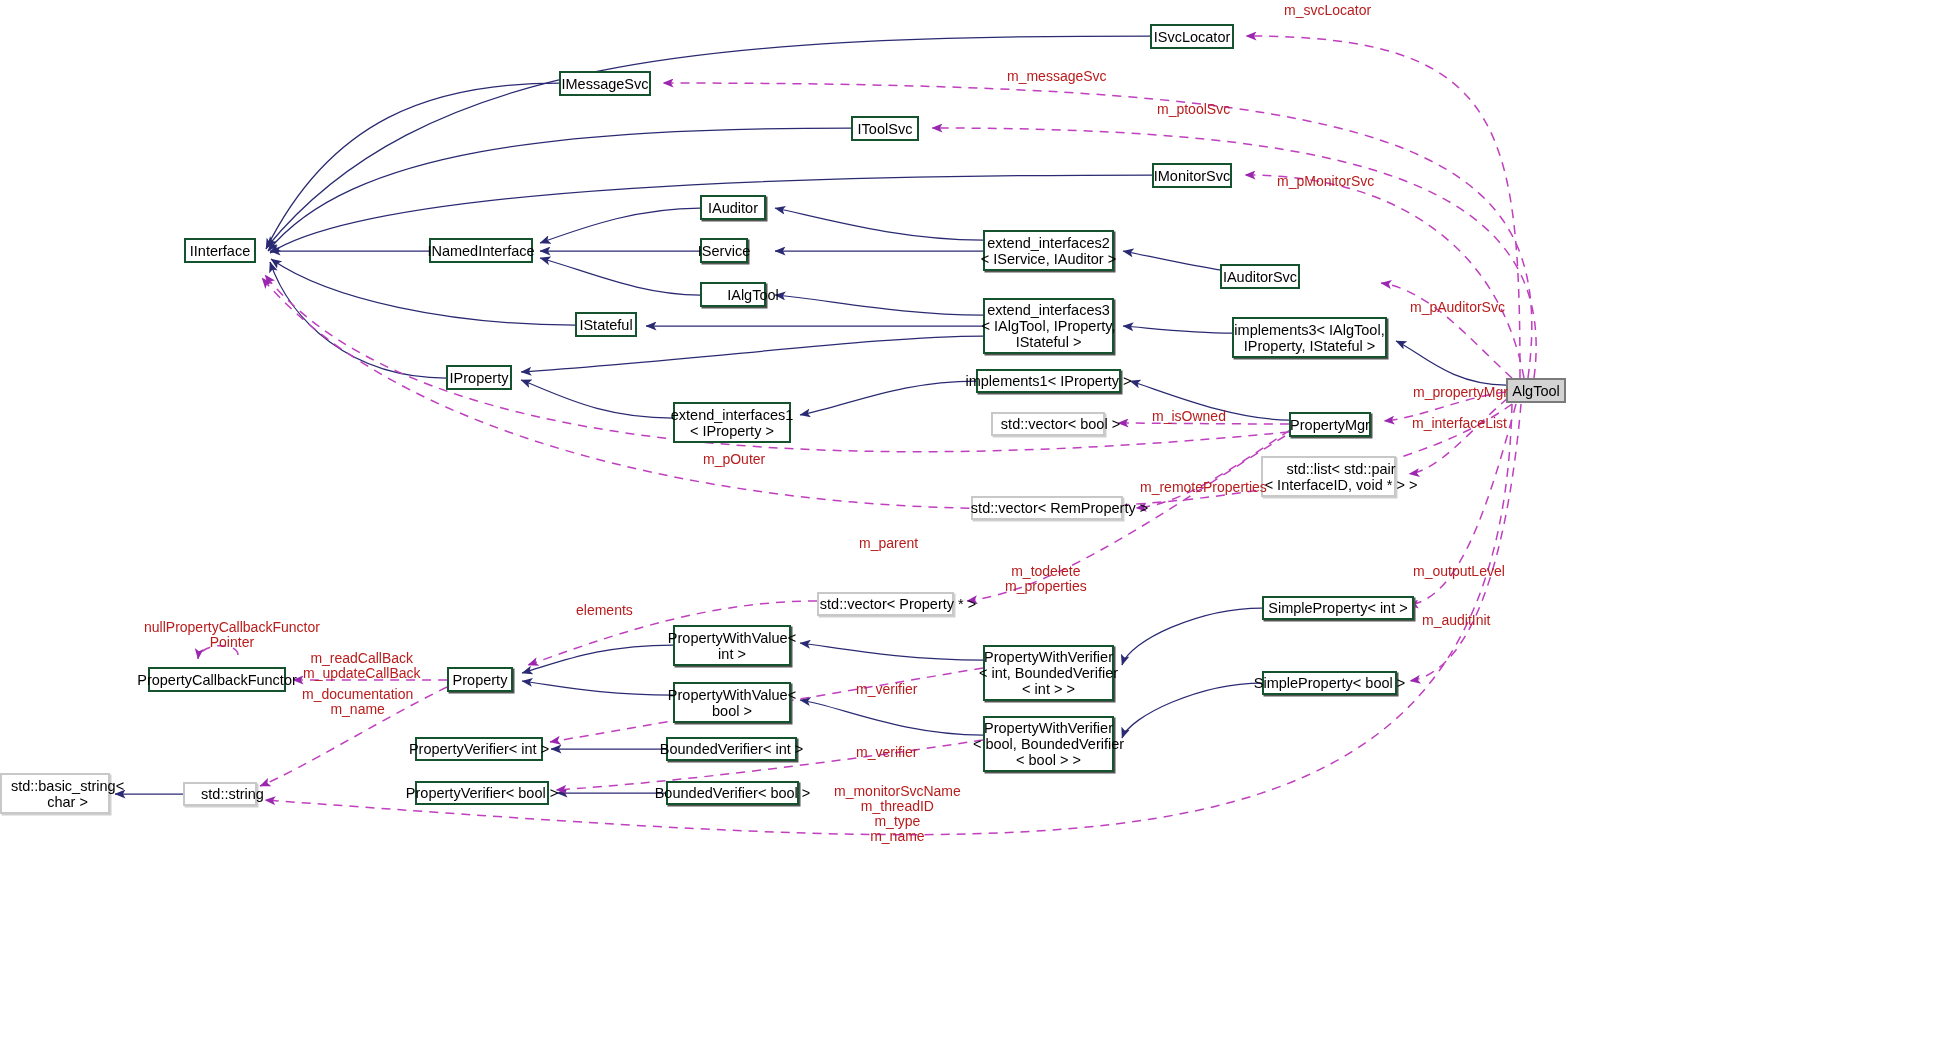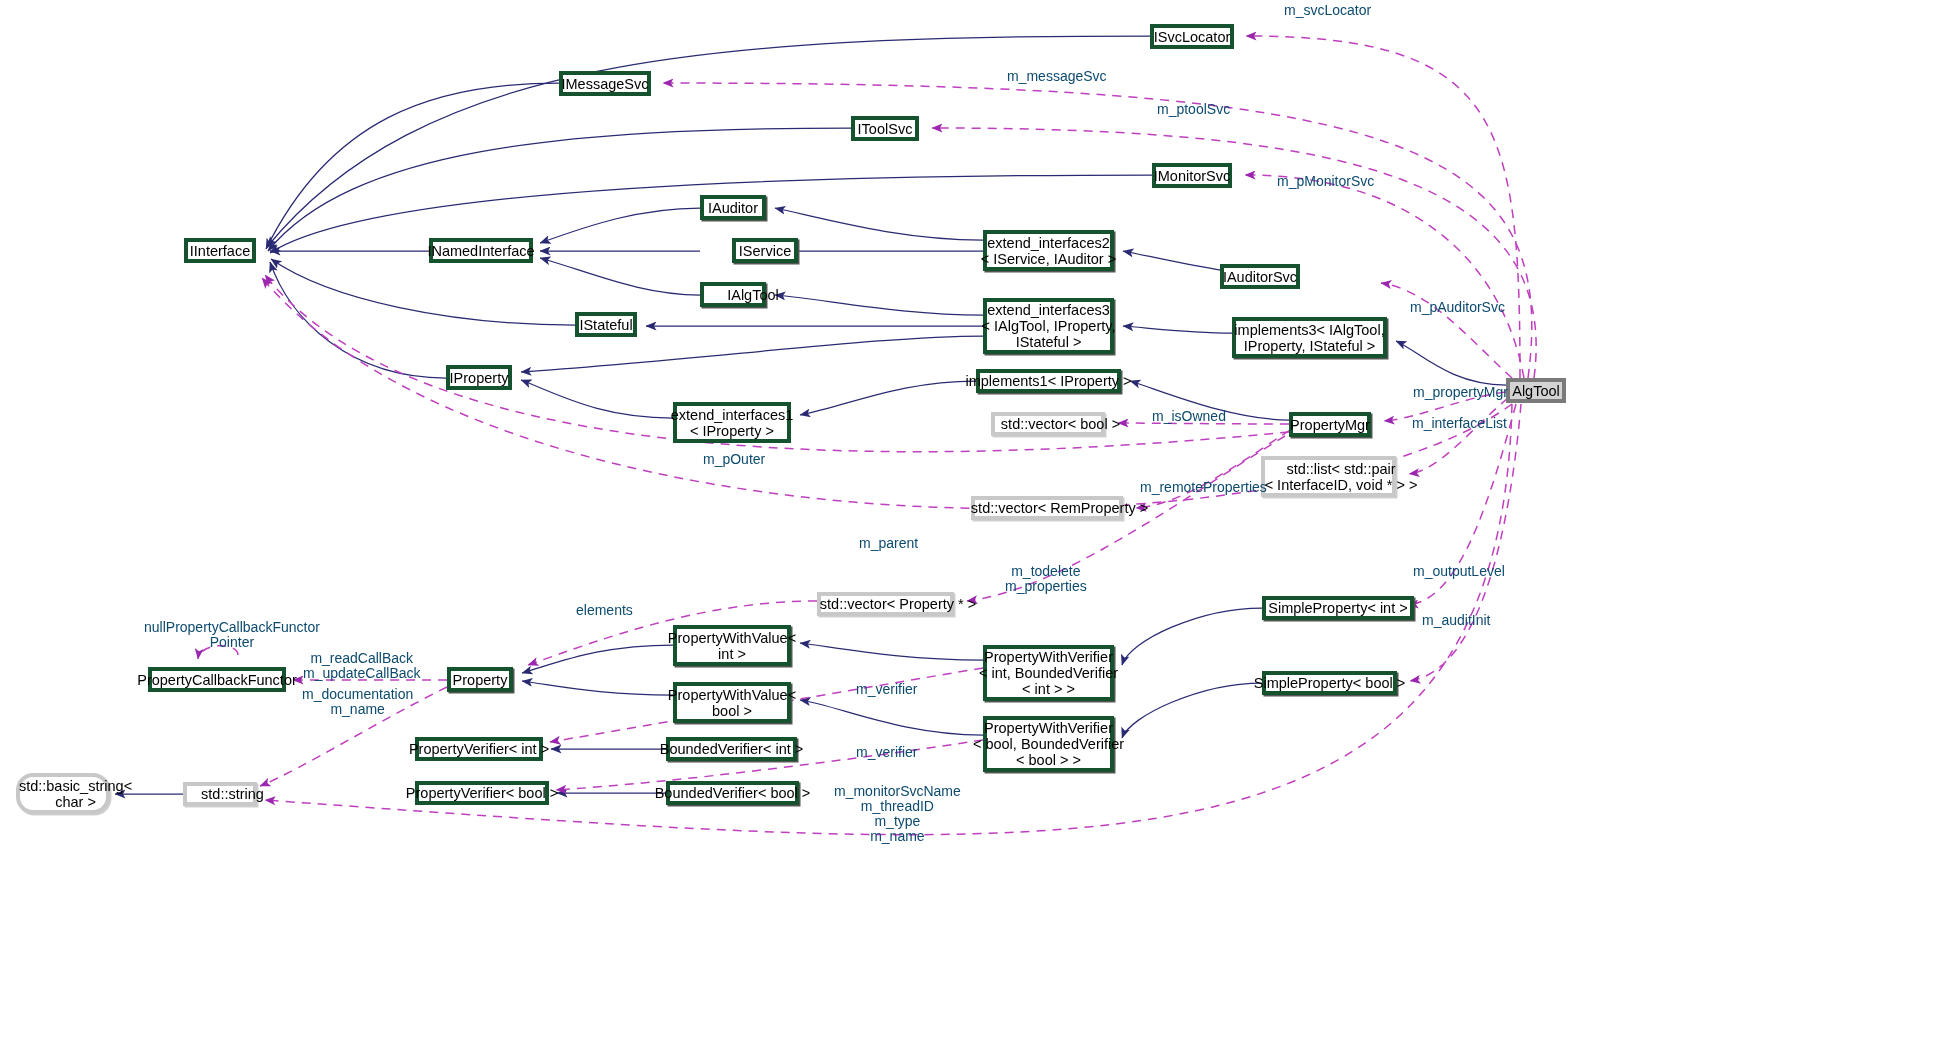--- a/index.html
+++ b/index.html
@@ -2,28 +2,28 @@
 <html><head>
 <meta charset="utf-8">
 <style>
   html,body{margin:0;padding:0;background:#ffffff;}
   #canvas{position:relative;width:1939px;height:1048px;background:#ffffff;
           font-family:"Liberation Sans","DejaVu Sans",sans-serif;overflow:hidden;}
   svg#edges{position:absolute;left:0;top:0;width:1939px;height:1048px;}
 
   .node{position:absolute;box-sizing:border-box;display:flex;align-items:center;
         justify-content:center;text-align:center;background:#ffffff;
-        border:4px solid #14532d;color:#000000;font-size:14.5px;line-height:16px;
+        border:2px solid #14532d;color:#000000;font-size:14.5px;line-height:16px;
         letter-spacing:0px;padding:2px 5px;white-space:pre;z-index:5;}
   .node.gray{background:#d3d3d3;border-color:#7a7a7a;}
   .node.light{border-color:#c8c8c8;background:#ffffff;}
   .node.shadow{box-shadow:1.5px 1.5px 0 0 #555;}
   .node.lightshadow{box-shadow:1.5px 1.5px 0 0 #cfcfcf;padding-left:30px;}
 
-  .elabel{position:absolute;font-size:14px;line-height:15px;color:#0c4a6e;
+  .elabel{position:absolute;font-size:14px;line-height:15px;color:#b91c1c;
           white-space:pre;text-align:center;z-index:6;
           font-family:"Liberation Sans","DejaVu Sans",sans-serif;}
 </style>
 </head>
 <body>
 
 <div id="canvas">
 
   <svg id="edges" viewBox="0 0 1939 1048" xmlns="http://www.w3.org/2000/svg">
     <defs>
@@ -133,21 +133,21 @@
   </svg>
 
   <div id="nodes-layer">
       <div class="node" style="left: 1150px; top: 24px; width: 84px; height: 25px;">ISvcLocator</div>
       <div class="node" style="left: 559px; top: 71px; width: 92px; height: 25px;">IMessageSvc</div>
       <div class="node" style="left: 851px; top: 116px; width: 68px; height: 25px;">IToolSvc</div>
       <div class="node" style="left: 1152px; top: 163px; width: 80px; height: 25px;">IMonitorSvc</div>
       <div class="node" style="left: 184px; top: 238px; width: 72px; height: 25px;">IInterface</div>
       <div class="node" style="left: 429px; top: 238px; width: 104px; height: 25px;">INamedInterface</div>
       <div class="node shadow" style="left: 700px; top: 195px; width: 66px; height: 25px;">IAuditor</div>
-      <div class="node shadow" style="left: 732px; top: 238px; width: 66px; height: 25px;">IService</div>
+      <div class="node shadow" style="left: 700px; top: 238px; width: 48px; height: 25px;">IService</div>
       <div class="node shadow" style="left: 700px; top: 282px; width: 66px; height: 25px; padding-left: 45px;">IAlgTool</div>
       <div class="node" style="left: 575px; top: 312px; width: 62px; height: 25px;">IStateful</div>
       <div class="node" style="left: 446px; top: 365px; width: 66px; height: 25px;">IProperty</div>
       <div class="node shadow" style="left: 983px; top: 230px; width: 131px; height: 41px;">extend_interfaces2
 &lt; IService, IAuditor &gt;</div>
       <div class="node shadow" style="left: 983px; top: 298px; width: 131px; height: 56px;">extend_interfaces3
 &lt; IAlgTool, IProperty,
 IStateful &gt;</div>
       <div class="node shadow" style="left: 976px; top: 369px; width: 145px; height: 24px;">implements1&lt; IProperty &gt;</div>
       <div class="node" style="left: 673px; top: 402px; width: 118px; height: 41px;">extend_interfaces1
@@ -174,21 +174,21 @@
 &lt; int, BoundedVerifier
 &lt; int &gt; &gt;</div>
       <div class="node shadow" style="left: 983px; top: 716px; width: 131px; height: 56px;">PropertyWithVerifier
 &lt; bool, BoundedVerifier
 &lt; bool &gt; &gt;</div>
       <div class="node" style="left: 415px; top: 737px; width: 128px; height: 24px;">PropertyVerifier&lt; int &gt;</div>
       <div class="node" style="left: 415px; top: 781px; width: 134px; height: 24px;">PropertyVerifier&lt; bool &gt;</div>
       <div class="node shadow" style="left: 666px; top: 737px; width: 131px; height: 24px;">BoundedVerifier&lt; int &gt;</div>
       <div class="node shadow" style="left: 666px; top: 781px; width: 133px; height: 24px;">BoundedVerifier&lt; bool &gt;</div>
       <div class="node light lightshadow" style="left: 183px; top: 782px; width: 74px; height: 24px;">std::string</div>
-      <div class="node light lightshadow" style="left: 16px; top: 773px; width: 94px; height: 41px; border-radius: 17px;">std::basic_string&lt;
+      <div class="node light lightshadow" style="left: 0; top: 773px; width: 110px; height: 41px;">std::basic_string&lt;
 char &gt;</div>
     </div>
   <div id="labels-layer">
       <div class="elabel" style="left: 1284px; top: 3px;">m_svcLocator</div>
       <div class="elabel" style="left: 1007px; top: 69px;">m_messageSvc</div>
       <div class="elabel" style="left: 1157px; top: 102px;">m_ptoolSvc</div>
       <div class="elabel" style="left: 1277px; top: 174px;">m_pMonitorSvc</div>
       <div class="elabel" style="left: 1410px; top: 300px;">m_pAuditorSvc</div>
       <div class="elabel" style="left: 1413px; top: 385px;">m_propertyMgr</div>
       <div class="elabel" style="left: 1412px; top: 416px;">m_interfaceList</div>

